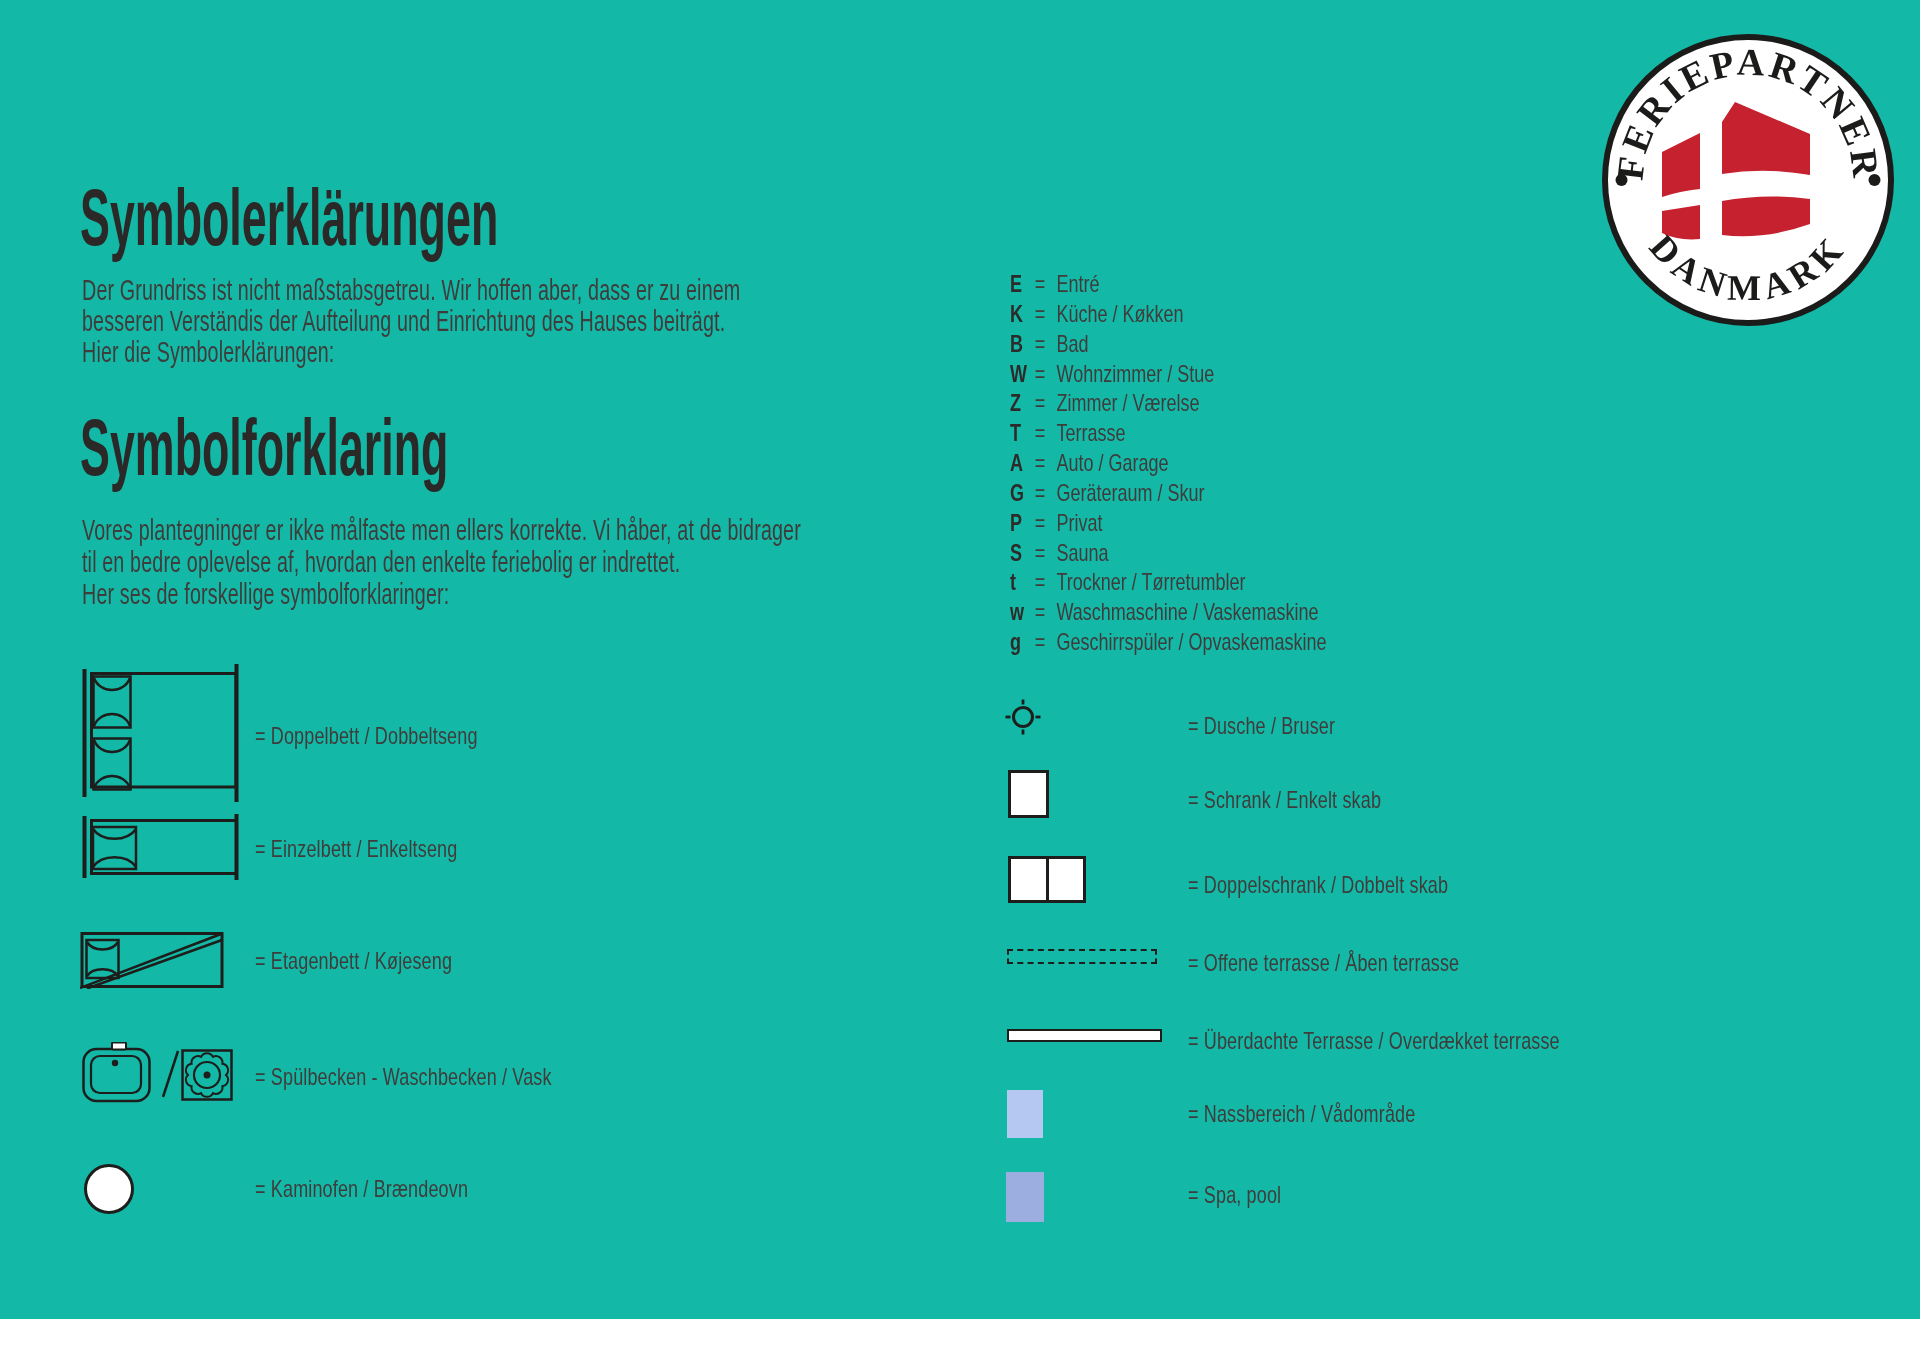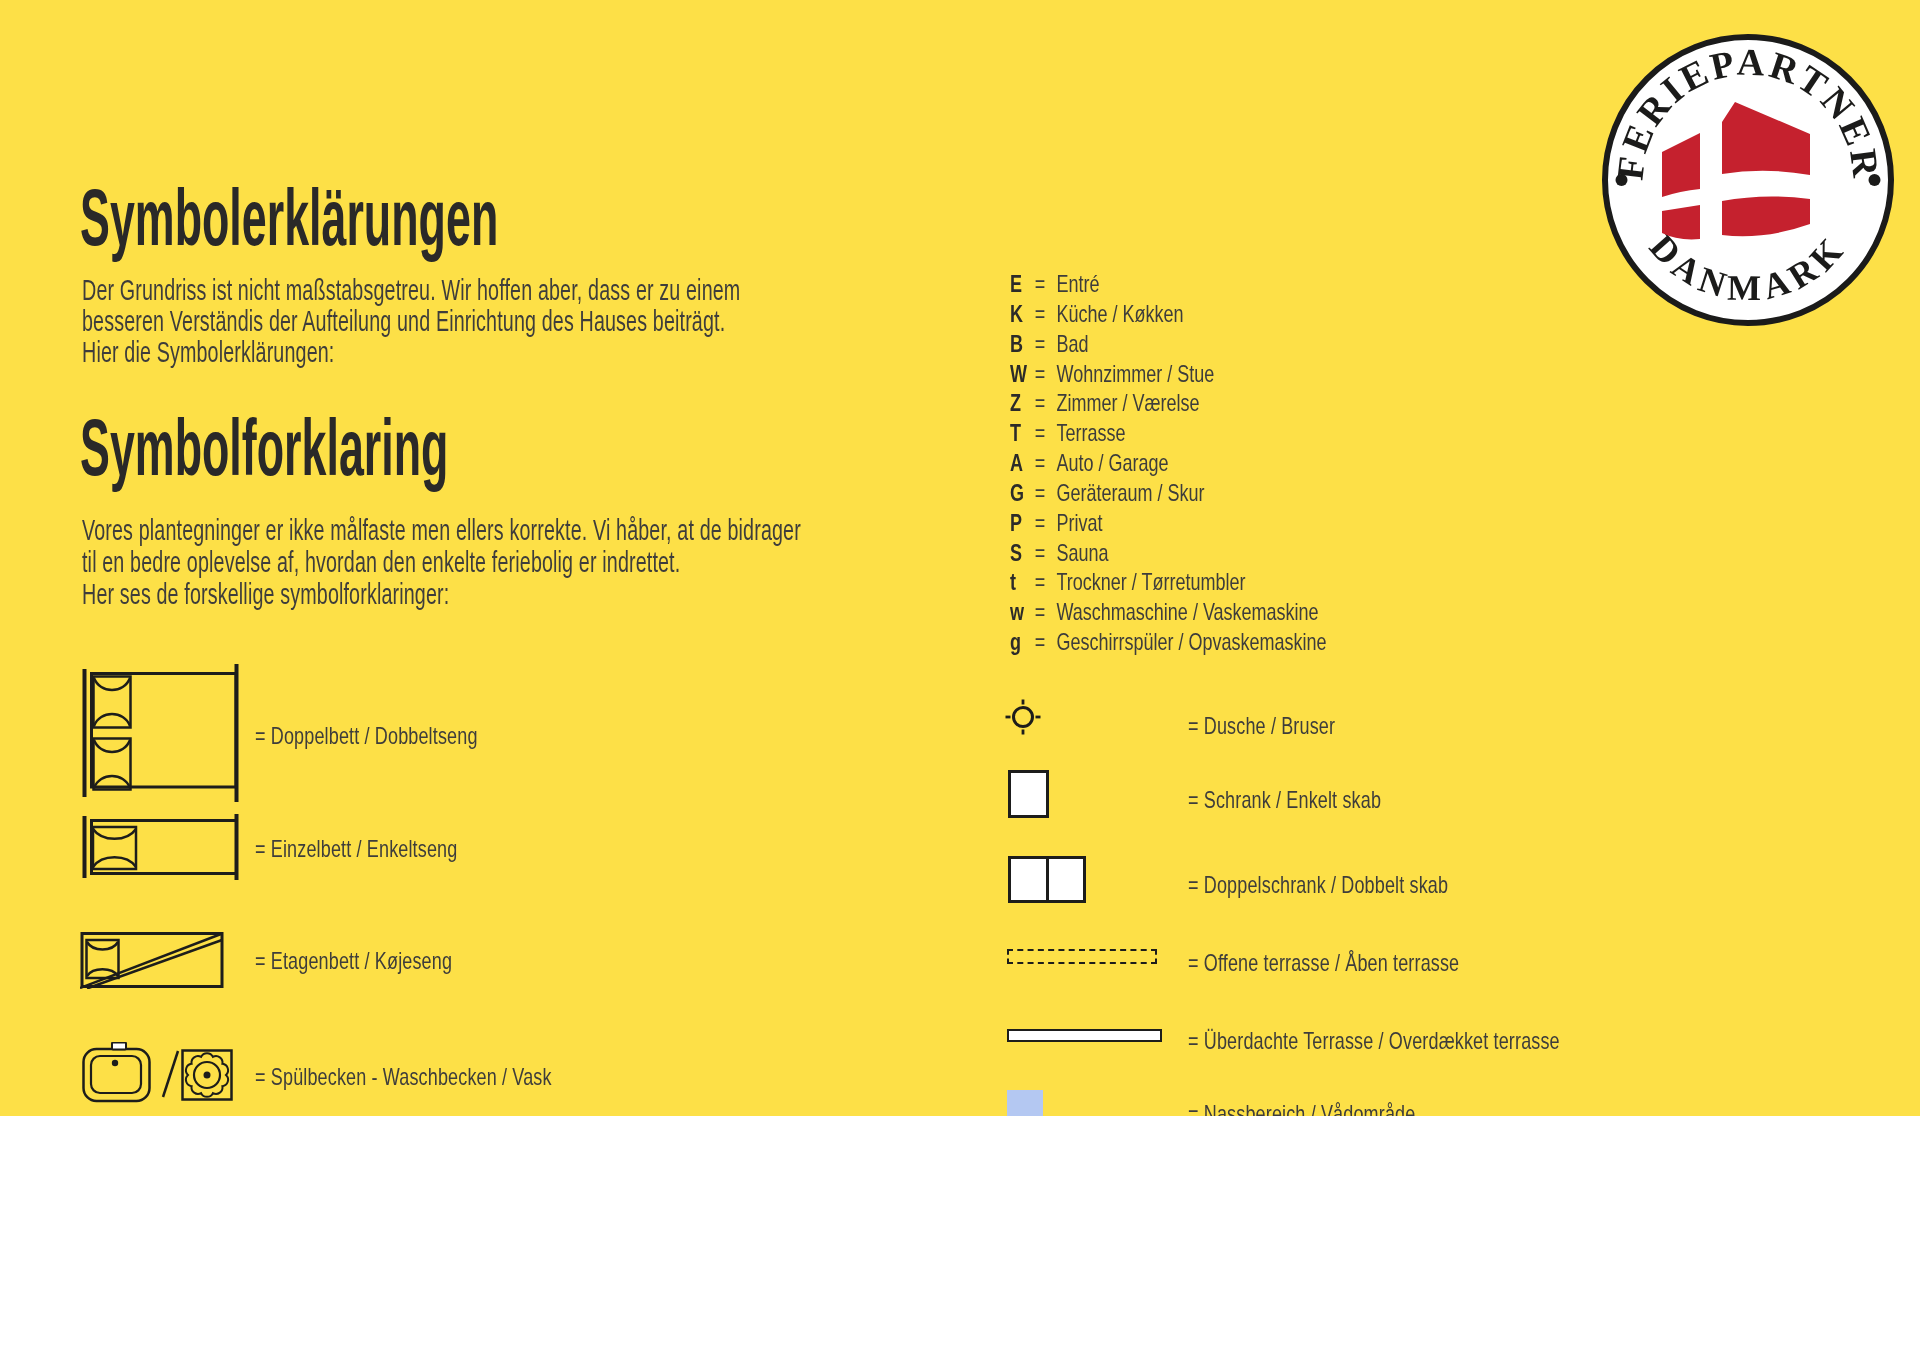--- a/index.html
+++ b/index.html
@@ -1,16 +1,16 @@
 <!DOCTYPE html>
 <html><head>
 <meta charset="utf-8">
 <style>
   html,body{margin:0;padding:0;background:#ffffff;}
-  .canvas{position:relative;width:1920px;height:1116px;background:#fde047;overflow:hidden;
+  .canvas{position:relative;width:1920px;height:1319px;background:#14b8a6;overflow:hidden;
           font-family:"Liberation Sans","DejaVu Sans",sans-serif;color:#3e3d3b;}
   .abs{position:absolute;}
   
   .sx56{transform:scaleX(.56);transform-origin:0 0;}
   .sx68{transform:scaleX(.68);transform-origin:0 0;}
   .sx75{transform:scaleX(.75);transform-origin:0 0;}
   .h1{font-size:80px;line-height:1;font-weight:700;color:#2a2928;white-space:nowrap;letter-spacing:0;}
   .para{font-size:29px;font-weight:400;color:#3e3d3b;white-space:pre-line;letter-spacing:.2px;}
   .legend-label{font-size:24px;color:#3e3d3b;white-space:nowrap;letter-spacing:.2px;}
   

